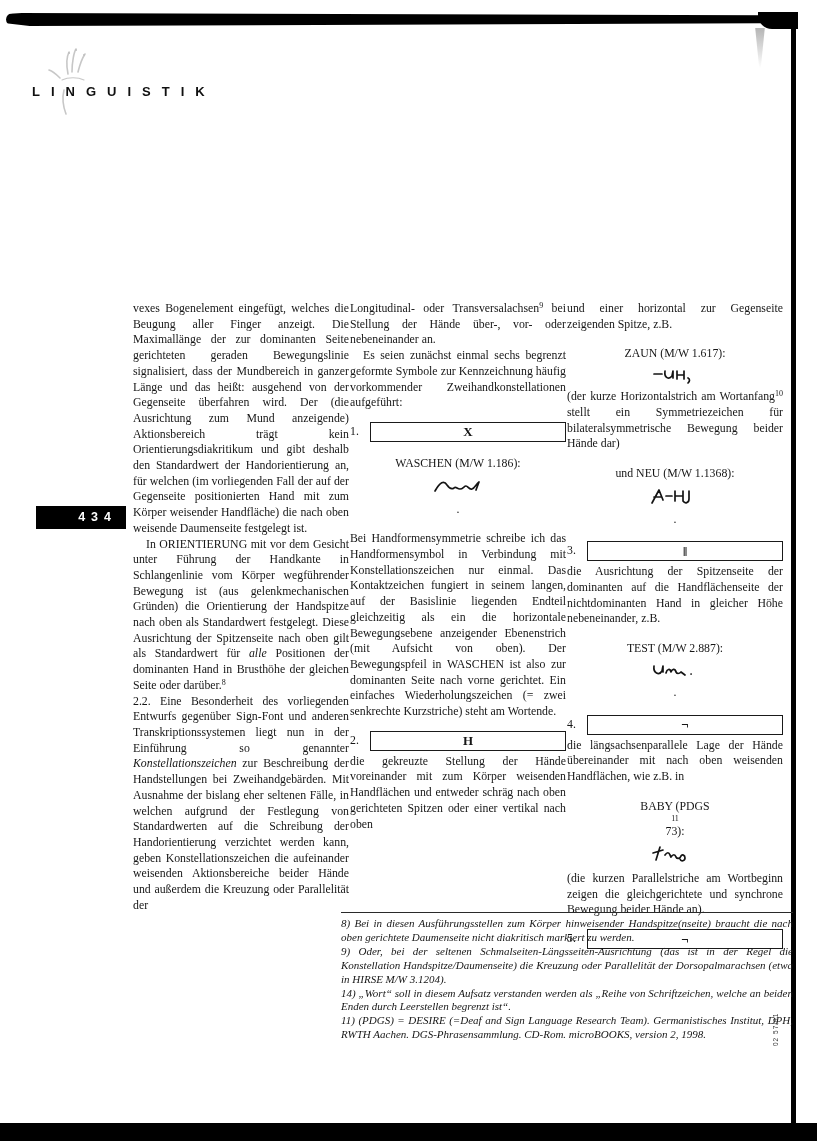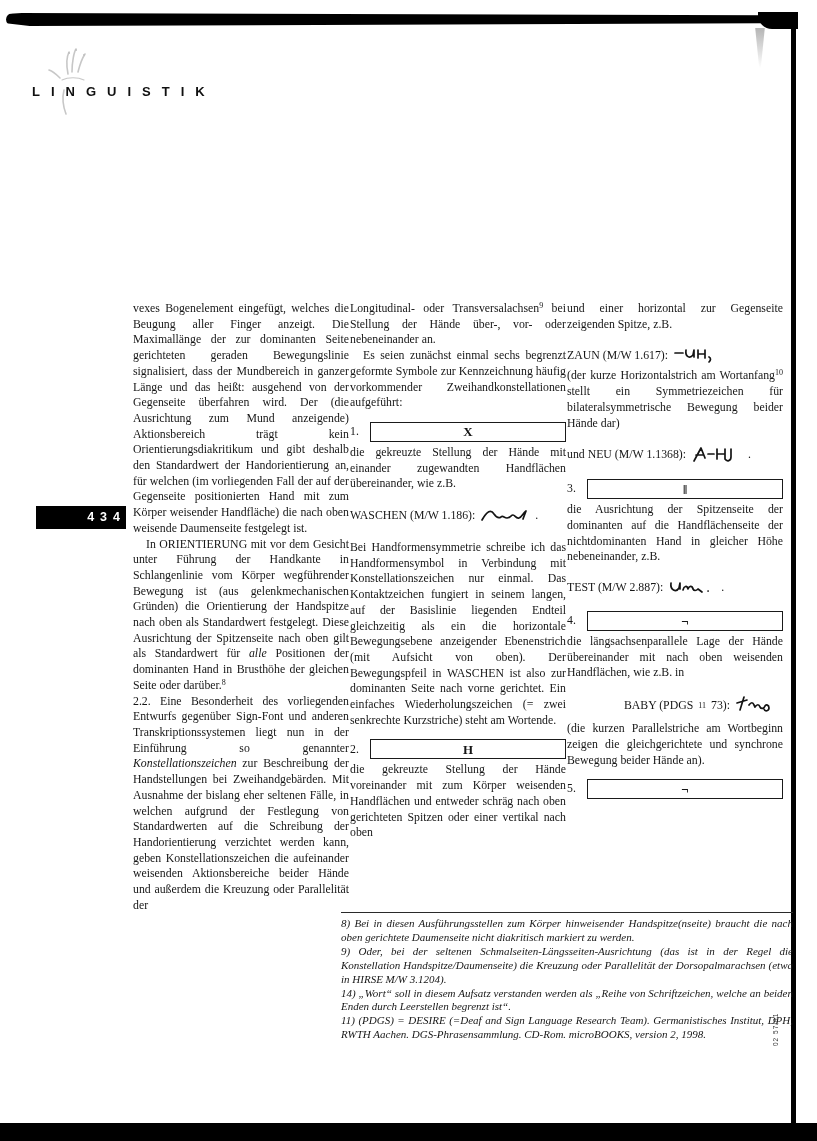--- a/index.html
+++ b/index.html
@@ -18,38 +18,38 @@
           clip-path:polygon(20% 0,80% 0,55% 100%,45% 100%);}
   
   .masthead{position:absolute;left:32px;top:84px;
             font-family:"Liberation Sans","DejaVu Sans",sans-serif;
             font-weight:bold;font-size:13px;letter-spacing:11px;color:#101010;text-align:center;}
   .handlogo{position:absolute;left:38px;top:44px;opacity:.55;}
   
   .badge{position:absolute;left:36px;top:506px;width:90px;height:23px;background:#000;
          color:#fff;font-family:"Liberation Sans","DejaVu Sans",sans-serif;font-weight:bold;
          font-size:12.5px;line-height:23px;letter-spacing:6px;text-align:right;
-         box-sizing:border-box;}
+         padding-right:9px;box-sizing:border-box;}
   
   .col{position:absolute;top:291px;width:216px;font-size:11.8px;line-height:15.7px;
        text-align:justify;margin-top:10px;}
   .c1{left:133px;} .c2{left:350px;} .c3{left:567px;}
   .col p{margin:0;}
   .indent{text-indent:13px;}
   .sec-gap{margin-top:34px;}
   b.secnum{font-weight:normal;}
   sup{font-size:8px;line-height:0;vertical-align:4px;}
   
   .item{display:flex;align-items:center;margin-top:11px;margin-bottom:3px;}
   .item-num{width:20px;flex:none;}
   .item-box{flex:1;border:1.2px solid #1a1a1a;height:18px;display:flex;align-items:center;
             justify-content:center;font-weight:bold;font-size:13px;line-height:1;}
   
   .ex{margin-top:14px;margin-bottom:14px;display:flex;align-items:center;gap:5px;
-      text-align:left;white-space:nowrap;}
+      text-align:left;white-space:nowrap;flex-direction:column;}
   .ex svg,.inline-sign svg{flex:none;}
   .sign{stroke:#141414;stroke-width:1.7;fill:none;stroke-linecap:round;stroke-linejoin:round;}
   .inline-sign{display:inline-block;vertical-align:-4px;margin-right:4px;}
   
   .footnotes{position:absolute;left:341px;top:912px;width:452px;border-top:1.2px solid #2a2a2a;
              padding-top:4px;font-style:italic;font-size:11px;line-height:13.9px;
              text-align:justify;}
   .footnotes p{margin:0;}
   
   .edgemark{position:absolute;left:772px;top:1046px;transform:rotate(-90deg);
@@ -94,21 +94,20 @@
   <div class="col c2">
     <p><span>Longitudinal- oder Transversalachsen</span><sup>9</sup><span> bei Stellung der Hände über-, vor- oder nebeneinander an.</span></p>
     <p class="indent"><span>Es seien zunächst einmal sechs begrenzt geformte Symbole zur Kennzeichnung häufig vorkommender Zweihandkonstellationen aufgeführt:</span></p>
 
     <div class="item">
       <span class="item-num">1.</span>
       <span class="item-box">
           <span>X</span>
         </span>
     </div>
-    <p><span>die gekreuzte Stellung der Hände mit einander zugewandten Handflächen übereinander, wie z.B.</span></p>
 
     <div class="ex">
       <span>WASCHEN (M/W 1.186):</span>
       <svg width="50" height="20" viewBox="0 0 50 20">
           <path class="sign" d="M2 14 C7 5 11 3 14 8 C16 11 18 13 21 11 C23 9 24 12 27 12 C30 12 31 9 33 9 C35 9 36 13 39 12 C42 11 43 7 46 5 L43 13"></path>
         </svg>
       <span>.</span>
     </div>
 
     <p><span>Bei Handformensymmetrie schreibe ich das Handformensymbol in Verbindung mit Konstellationszeichen nur einmal. Das Kontaktzeichen fungiert in seinem langen, auf der Basislinie liegenden Endteil gleichzeitig als ein die horizontale Bewegungsebene anzeigender Ebenenstrich (mit Aufsicht von oben). Der Bewegungspfeil in WASCHEN ist also zur dominanten Seite nach vorne gerichtet. Ein einfaches Wiederholungszeichen (= zwei senkrechte Kurzstriche) steht am Wortende.</span></p>

